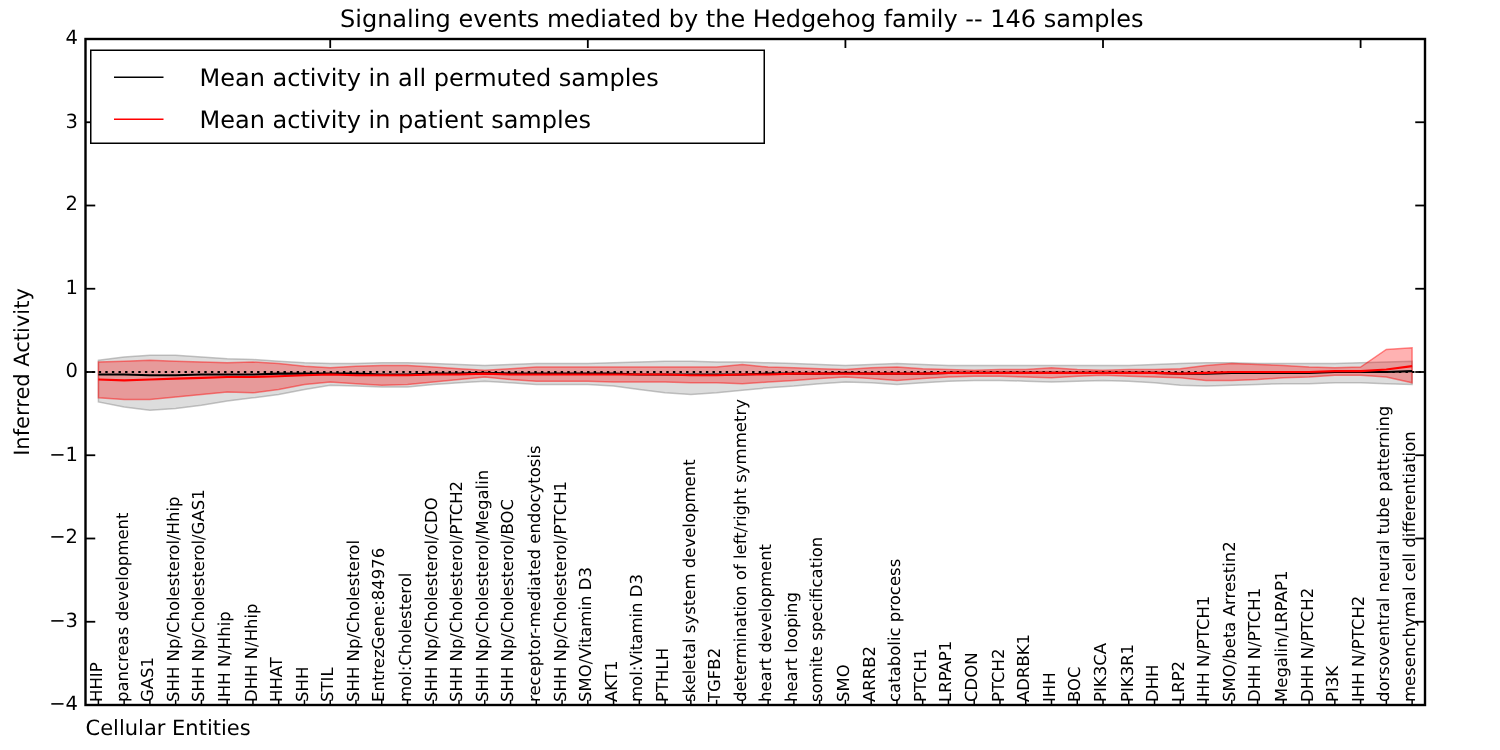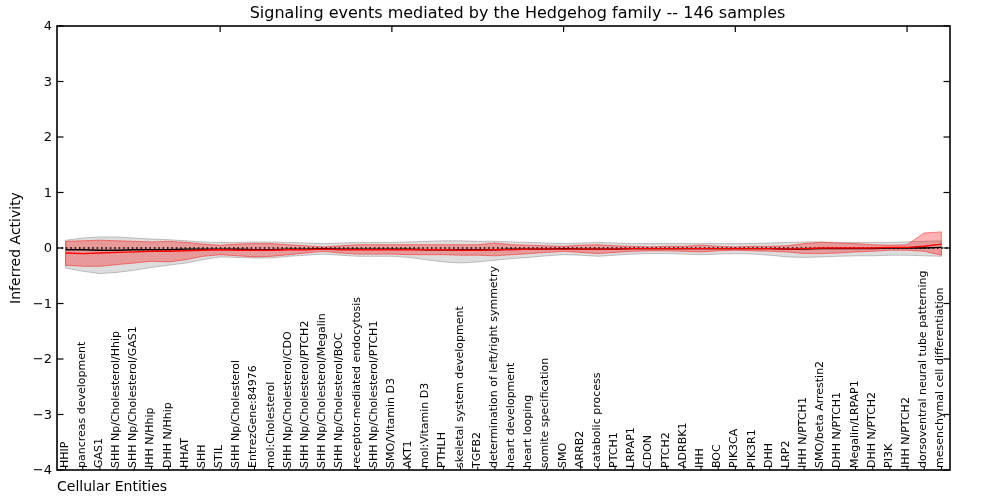--- a/index.html
+++ b/index.html
@@ -1,19 +1,19 @@
 <!DOCTYPE html>
 <html><head>
 <meta charset="utf-8">
 <style>
   html,body{margin:0;padding:0;background:#fff;}
   #fig{position:relative;width:1000px;height:500px;background:#ffffff;
        font-family:"DejaVu Sans","Liberation Sans",sans-serif;color:#000;overflow:hidden;}
   #chart-svg{position:absolute;left:0;top:0;}
-  .title{position:absolute;left:71px;top:3px;width:893px;text-align:center;
+  .title{position:absolute;left:48px;top:3px;width:893px;text-align:center;
          font-size:16px;white-space:nowrap;}
   .xlabel{position:absolute;left:57px;top:478px;width:893px;text-align:left;font-size:14px;}
   .ylabel{position:absolute;left:7px;top:248px;transform-origin:0 0;
           transform:rotate(-90deg) translateX(-50%);white-space:nowrap;font-size:14px;}
   .legend{position:absolute;left:60px;top:33px;width:450px;height:63px;
           border:1.6px solid #000;background:#fff;box-sizing:border-box;padding-top:3px;}
   .lrow{display:flex;align-items:center;height:28px;padding-left:15px;}
   .swatch{width:33px;height:0;border-top:1.7px solid #000;margin-right:24px;flex:0 0 33px;}
   .llabel{font-size:16px;white-space:nowrap;}
   .ylab{position:absolute;left:0;width:52px;height:16px;line-height:16px;
@@ -106,20 +106,30 @@
       <line x1="889.8942307692308" x2="889.8942307692308" y1="466.5" y2="470" stroke="#000" stroke-width="1"></line>
       <line x1="907.0673076923077" x2="907.0673076923077" y1="466.5" y2="470" stroke="#000" stroke-width="1"></line>
       <line x1="924.2403846153846" x2="924.2403846153846" y1="466.5" y2="470" stroke="#000" stroke-width="1"></line>
       <line x1="941.4134615384615" x2="941.4134615384615" y1="466.5" y2="470" stroke="#000" stroke-width="1"></line>
     </svg>
 
   <div class="title">Signaling events mediated by the Hedgehog family -- 146 samples</div>
   <div class="ylabel">Inferred Activity</div>
   <div class="xlabel">Cellular Entities</div>
 
+  <div class="legend">
+    <div class="lrow">
+      <span class="swatch" style="border-top-color: rgb(0, 0, 0);"></span>
+      <span class="llabel">Mean activity in all permuted samples</span>
+    </div>
+    <div class="lrow">
+      <span class="swatch" style="border-top-color: rgb(255, 0, 0);"></span>
+      <span class="llabel">Mean activity in patient samples</span>
+    </div>
+  </div>
 
   <div id="ylabels">
       <div class="ylab" style="top: 18px;">4</div>
       <div class="ylab" style="top: 73.5px;">3</div>
       <div class="ylab" style="top: 129px;">2</div>
       <div class="ylab" style="top: 184.5px;">1</div>
       <div class="ylab" style="top: 240px;">0</div>
       <div class="ylab" style="top: 295.5px;">−1</div>
       <div class="ylab" style="top: 351px;">−2</div>
       <div class="ylab" style="top: 406.5px;">−3</div>

